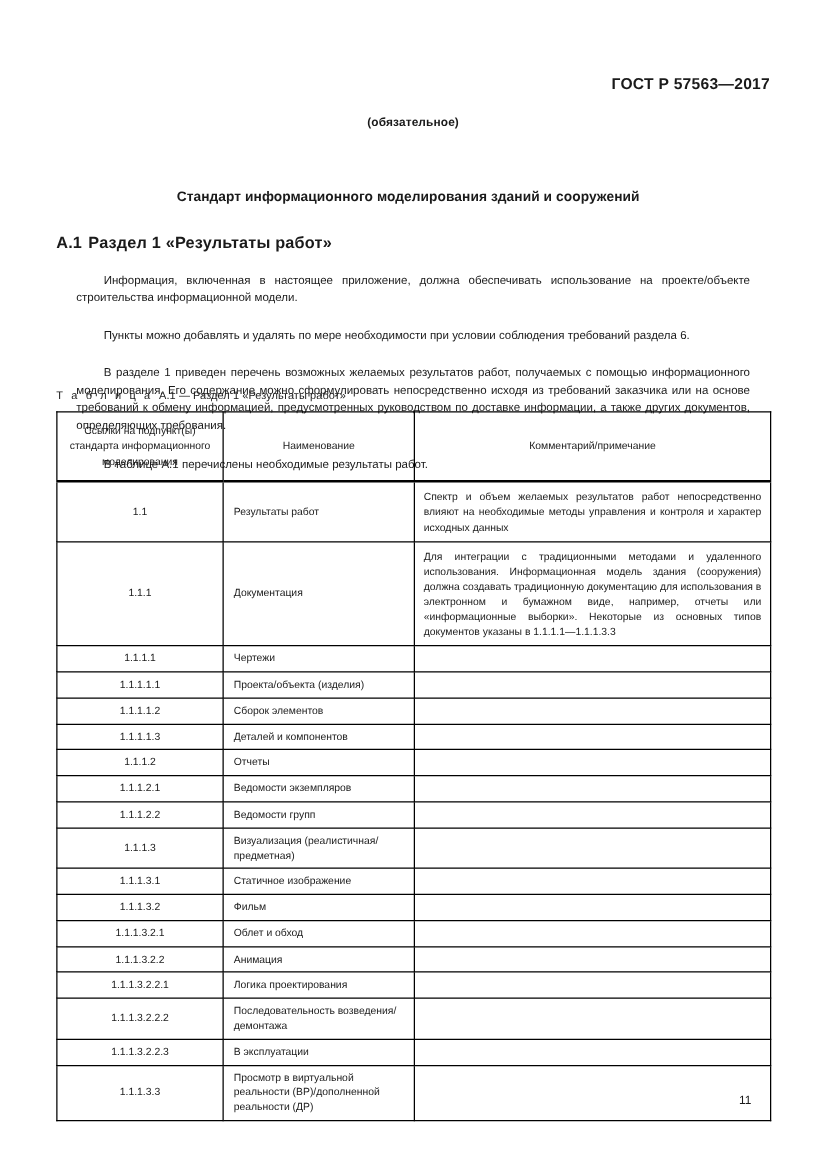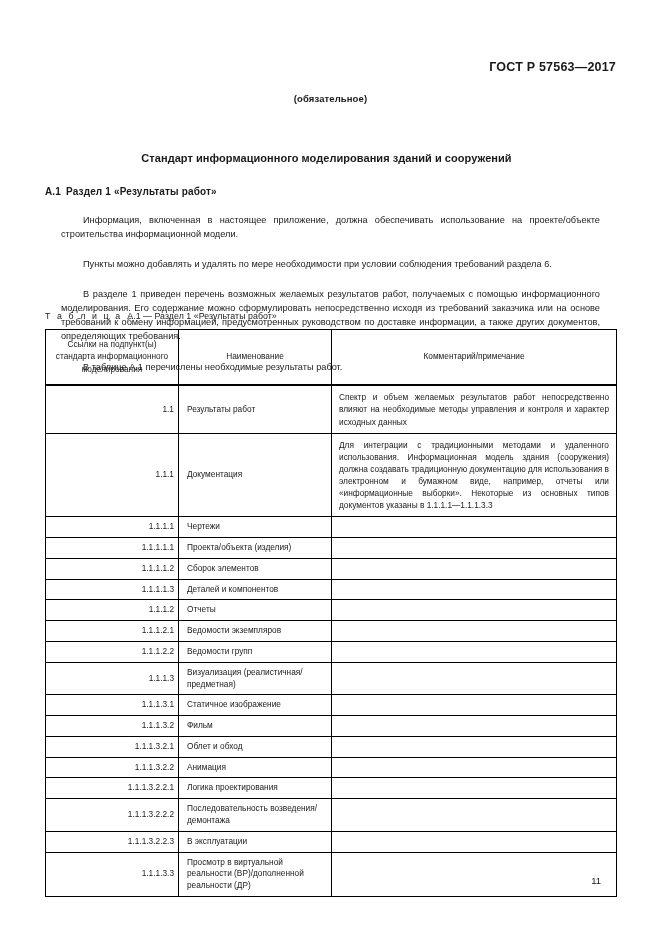--- a/index.html
+++ b/index.html
@@ -69,21 +69,21 @@
   }
 
   
   .body-text {
     position: absolute;
     top: 186px;
     left: 45px;
     width: 571px;
   }
   .clause-head {
-    font-size: 10px;
+    font-size: 13px;
     font-weight: bold;
     margin: 0 0 9px 0;
     letter-spacing: 0.15px;
   }
   .clause-head .clause-num { margin-right: 5px; }
   p.para {
     margin: 16px;
     font-size: 9.2px;
     line-height: 1.53;
     text-align: justify;
@@ -131,21 +131,21 @@
     line-height: 1.42;
   }
   table.gost thead th {
     padding: 8px 5px 9px 5px;
     text-align: center;
     border-bottom-width: 2px;
   }
   table.gost thead th.th-ref { line-height: 1.5; }
 
   table.gost tbody td.cell-ref {
-    text-align: right;
+    text-align: center;
     padding: 4px 4px;
   }
   table.gost tbody td.cell-name {
     text-align: left;
     padding: 4px 7px 4px 8px;
   }
   table.gost tbody td.cell-note {
     text-align: justify;
     text-align-last: left;
     padding: 4px 7px 5px 7px;

